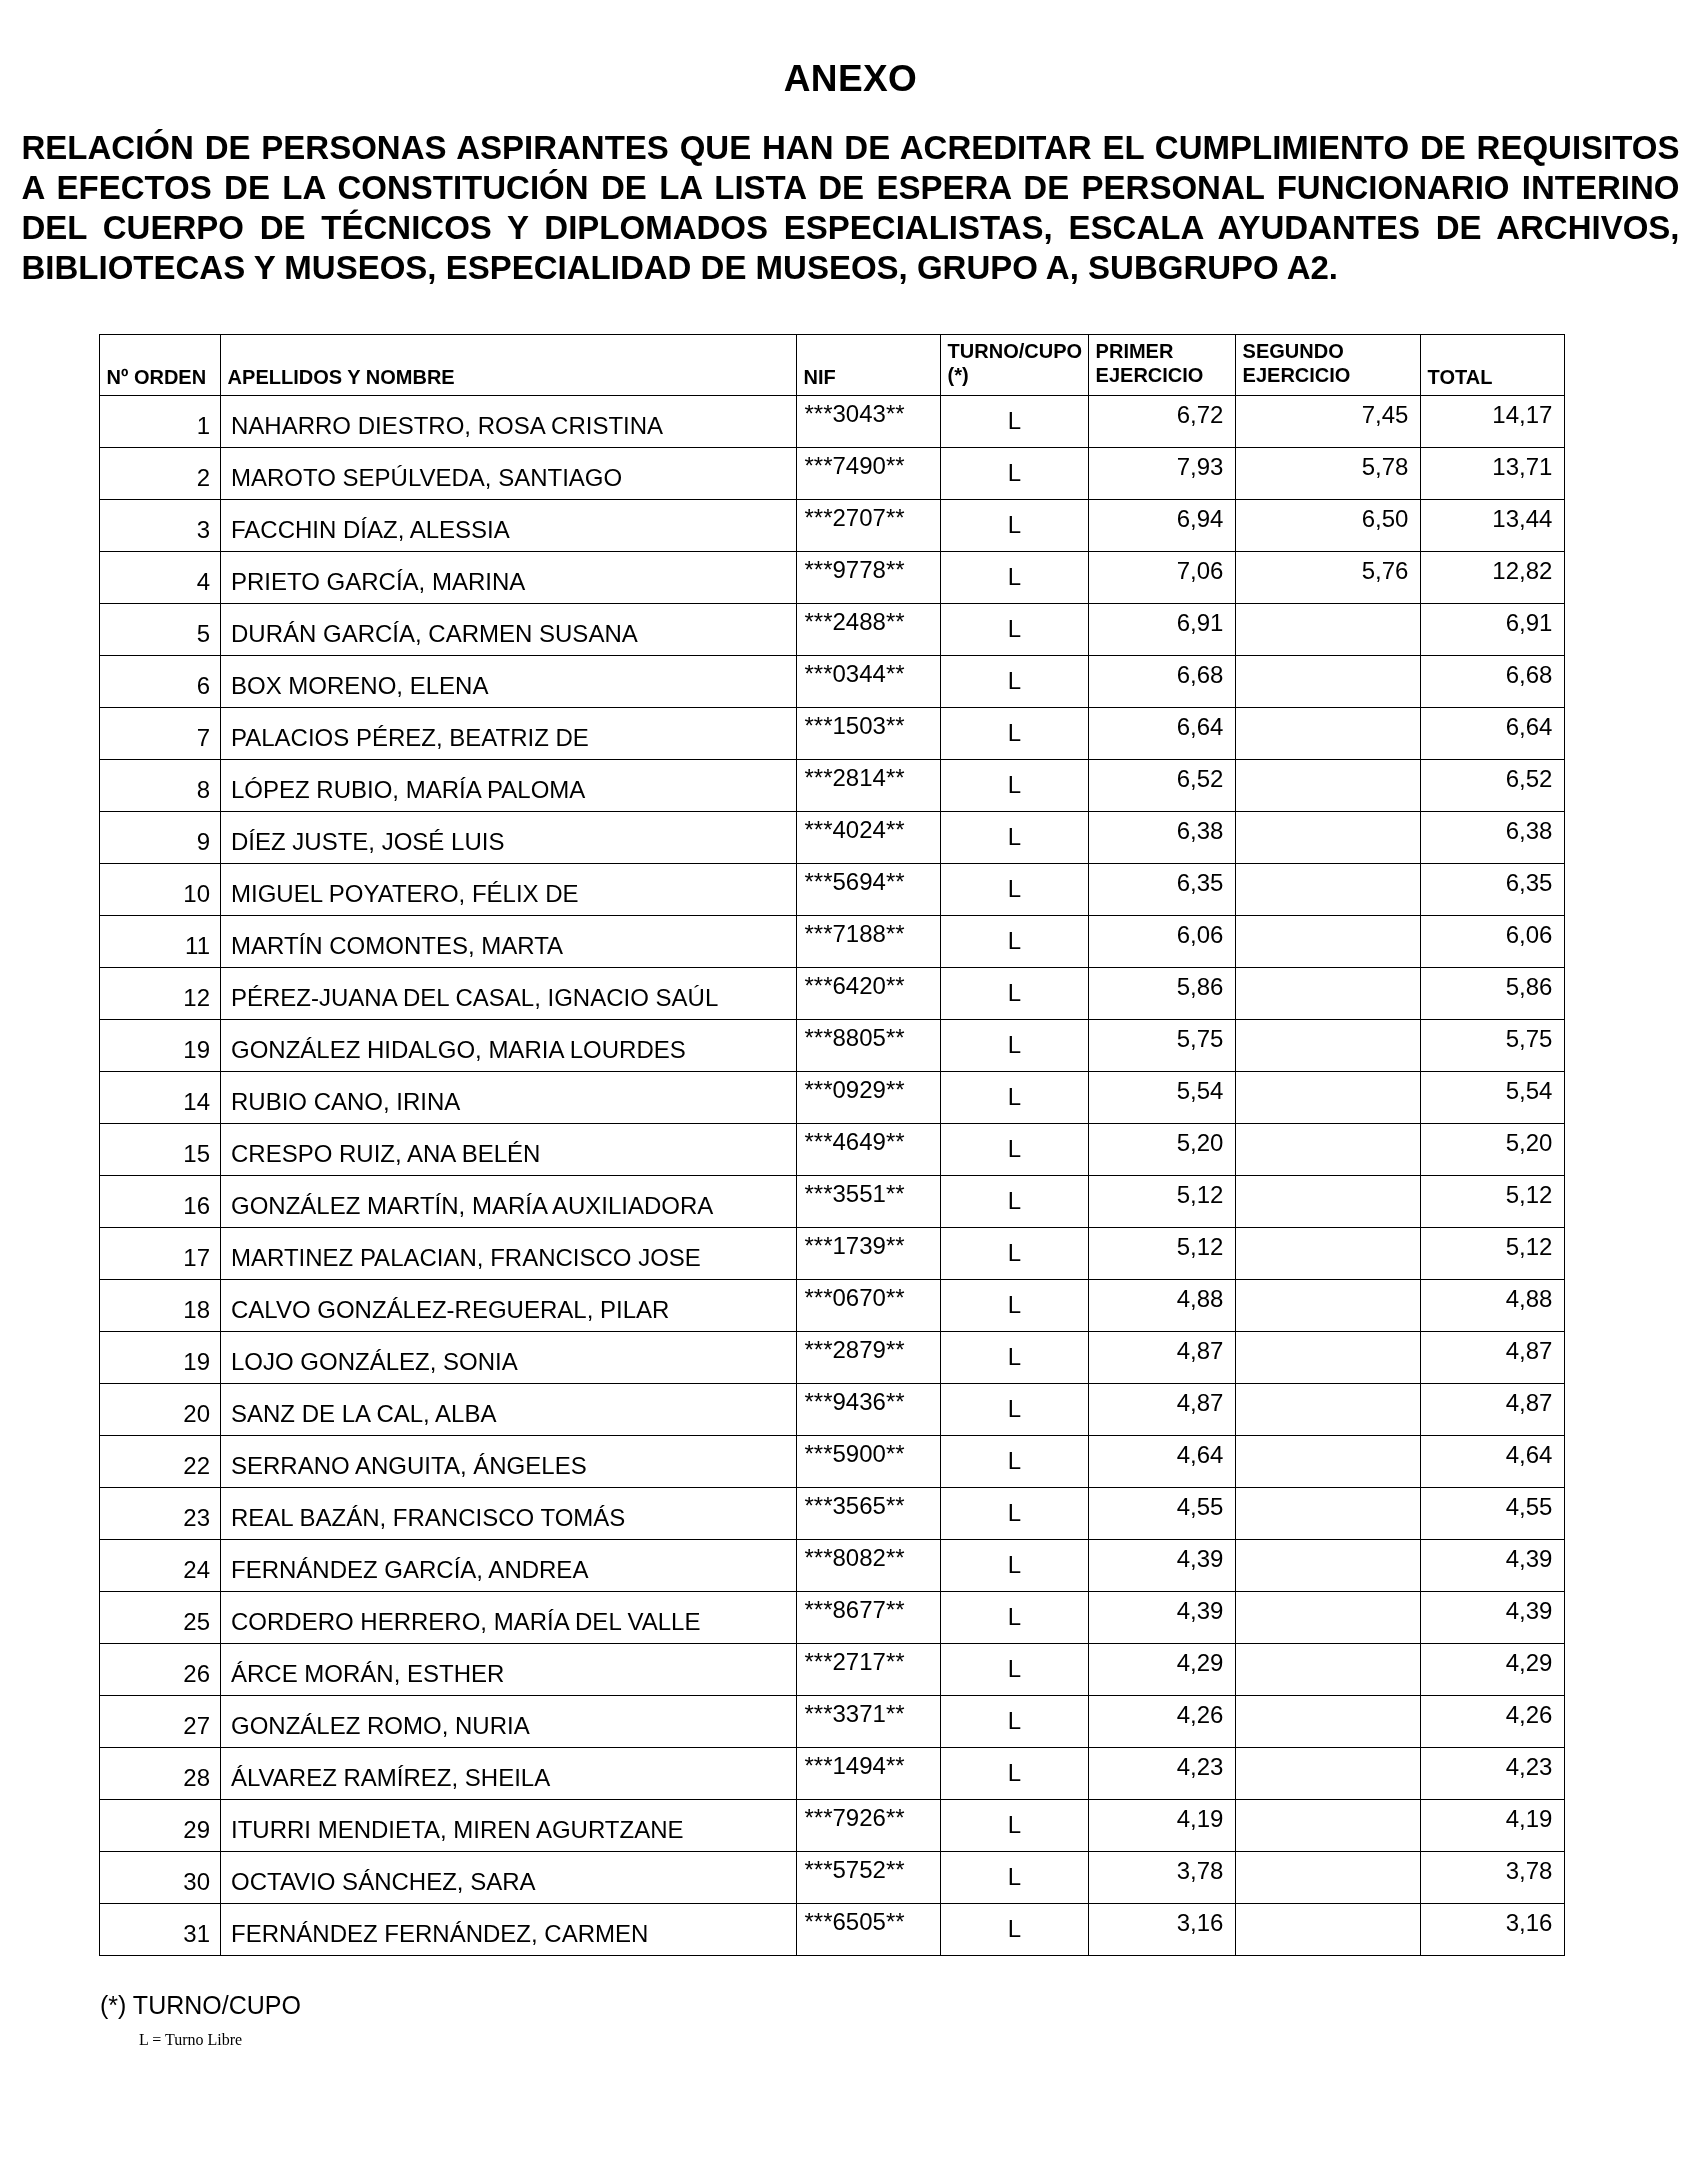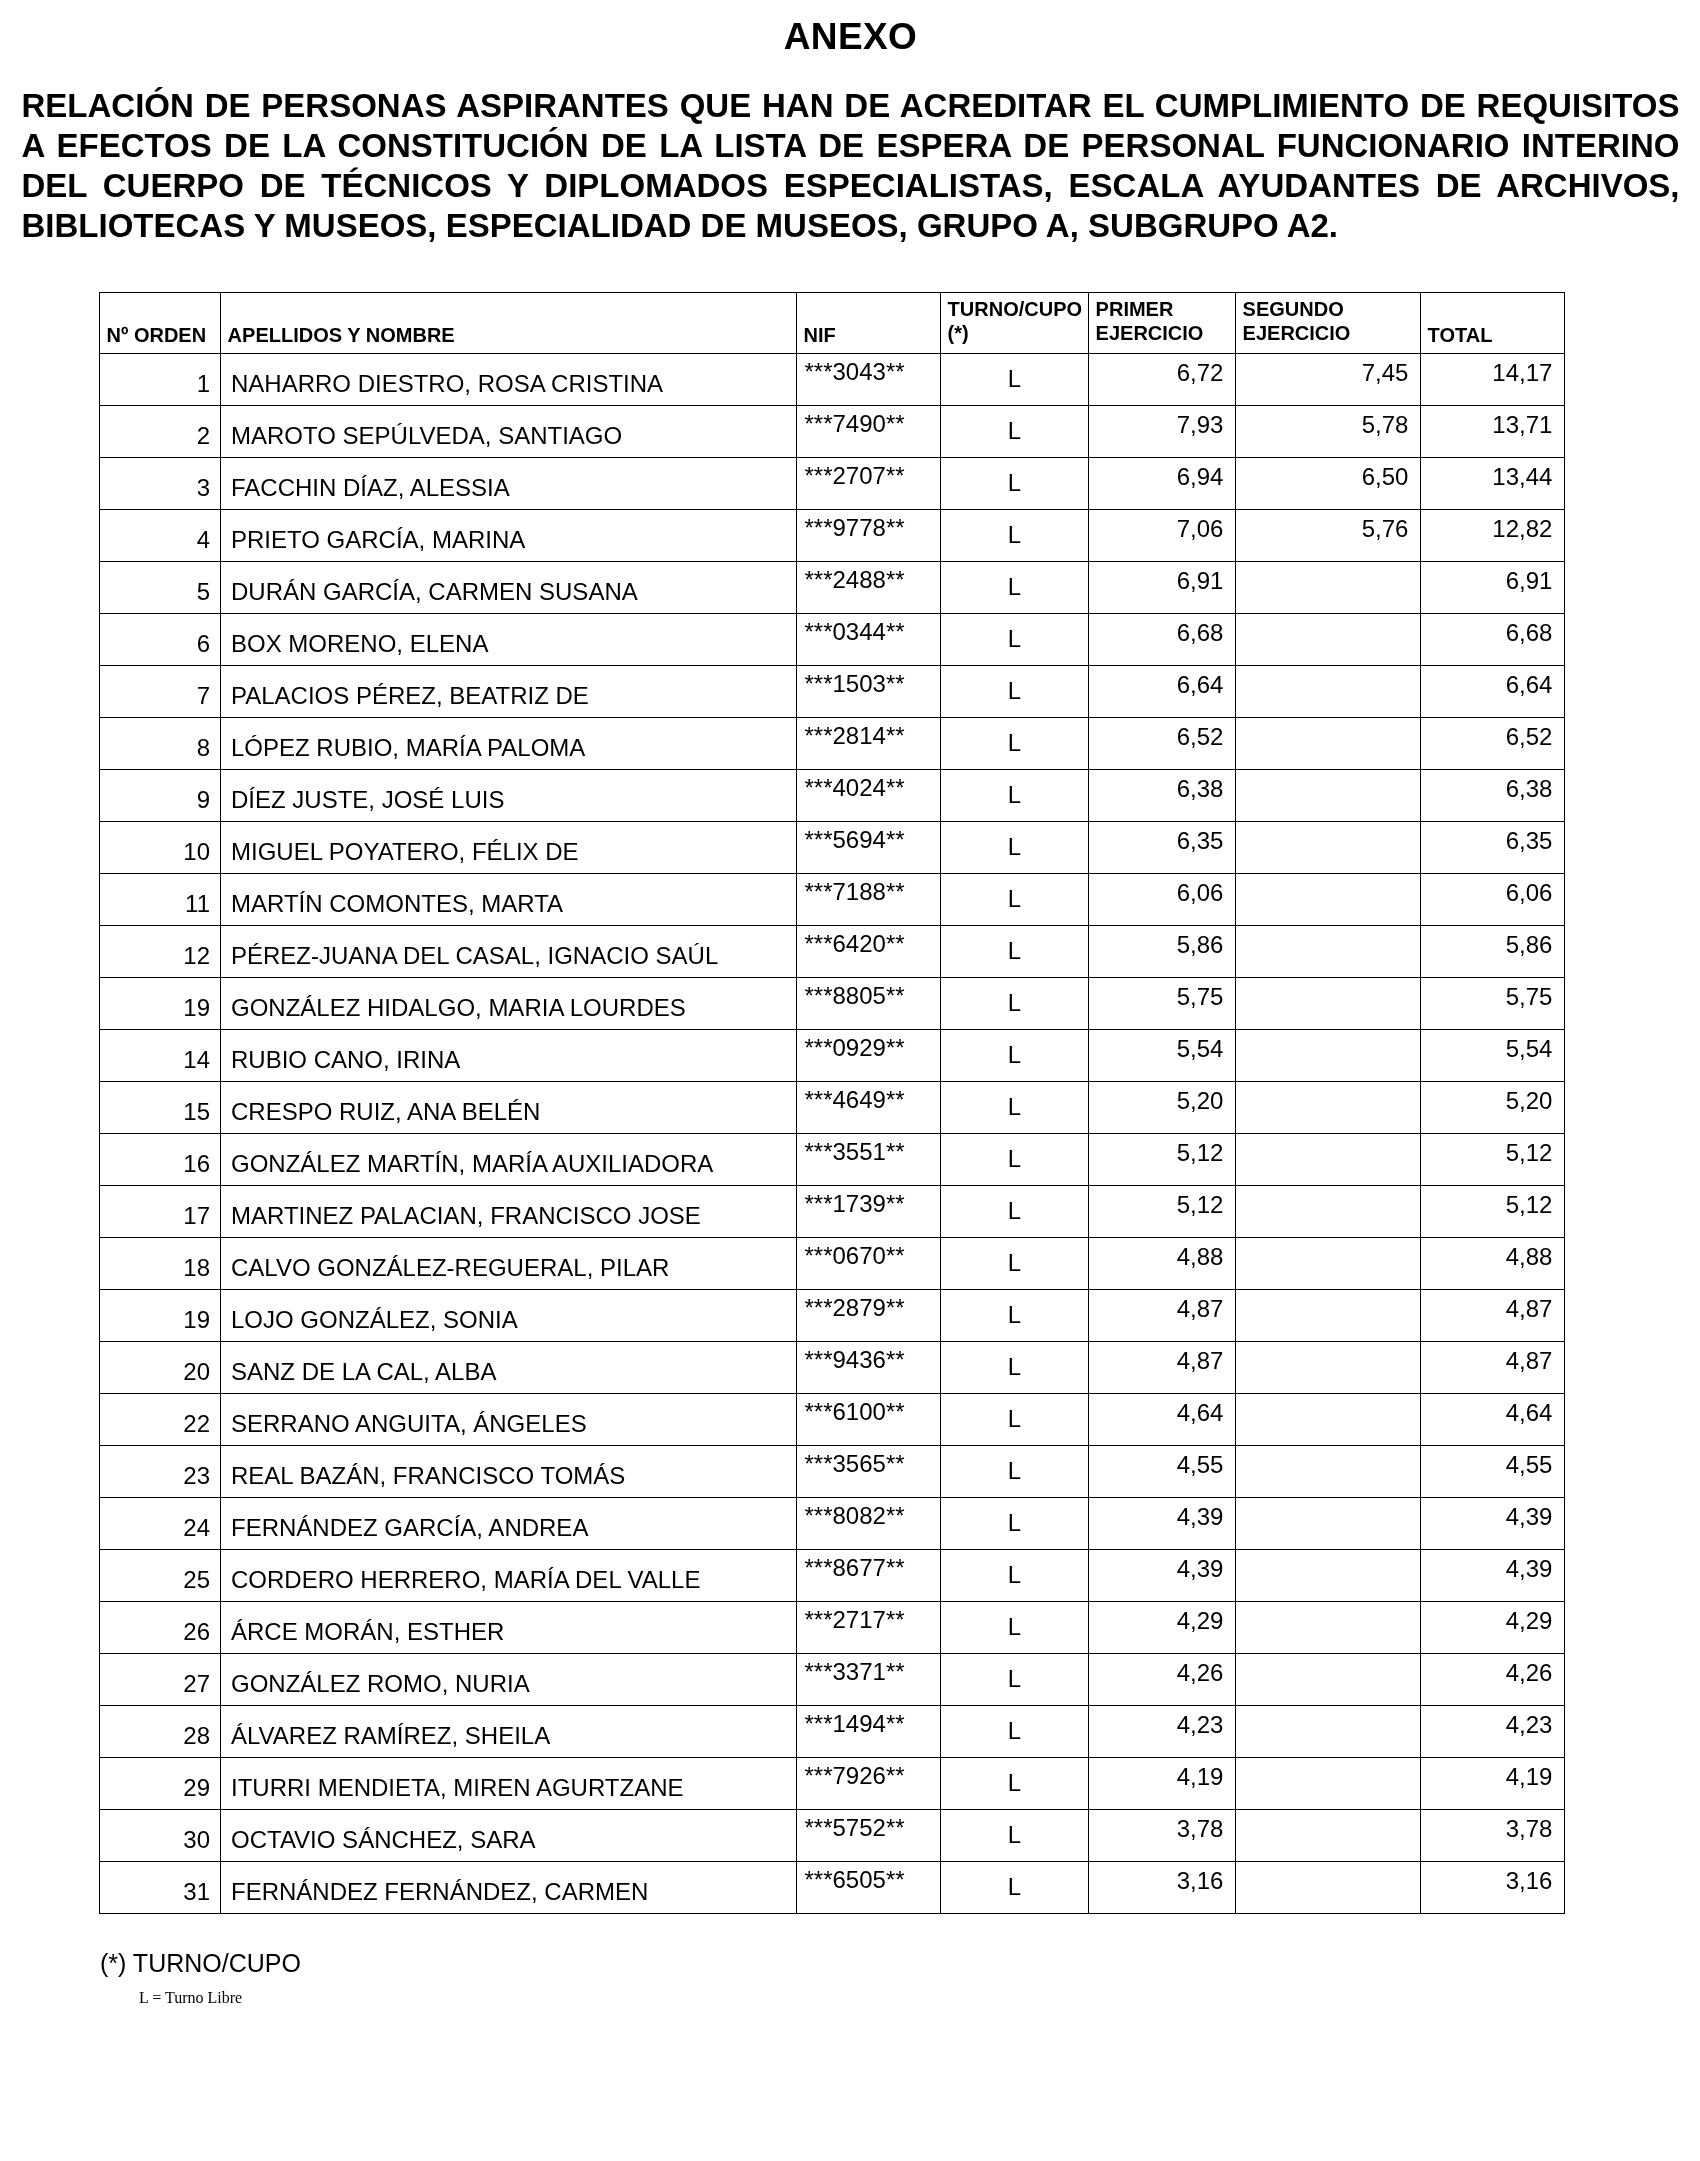--- a/index.html
+++ b/index.html
@@ -12,21 +12,21 @@
   .page {
     position: relative;
     width: 1701px;
     height: 2161px;
     background: #ffffff;
     overflow: hidden;
     box-sizing: border-box;
   }
   .title {
     margin: 0;
-    padding-top: 16px;
+    padding-top: 58px;
     text-align: center;
     font-size: 37px;
     font-weight: bold;
     letter-spacing: 0.4px;
   }
   .intro {
     margin: 28px 21.5px 0 21.5px;
     font-size: 33px;
     font-weight: bold;
     line-height: 1.21;
@@ -300,21 +300,21 @@
       <td class="col-name">SANZ DE LA CAL, ALBA</td>
       <td class="col-nif">***9436**</td>
       <td class="col-turno">L</td>
       <td class="col-primer">4,87</td>
       <td class="col-segundo"></td>
       <td class="col-total">4,87</td>
     </tr>
         <tr>
       <td class="col-order">22</td>
       <td class="col-name">SERRANO ANGUITA, ÁNGELES</td>
-      <td class="col-nif">***6100**</td>
+      <td class="col-nif">***5900**</td>
       <td class="col-turno">L</td>
       <td class="col-primer">4,64</td>
       <td class="col-segundo"></td>
       <td class="col-total">4,64</td>
     </tr>
         <tr>
       <td class="col-order">23</td>
       <td class="col-name">REAL BAZÁN, FRANCISCO TOMÁS</td>
       <td class="col-nif">***3565**</td>
       <td class="col-turno">L</td>

